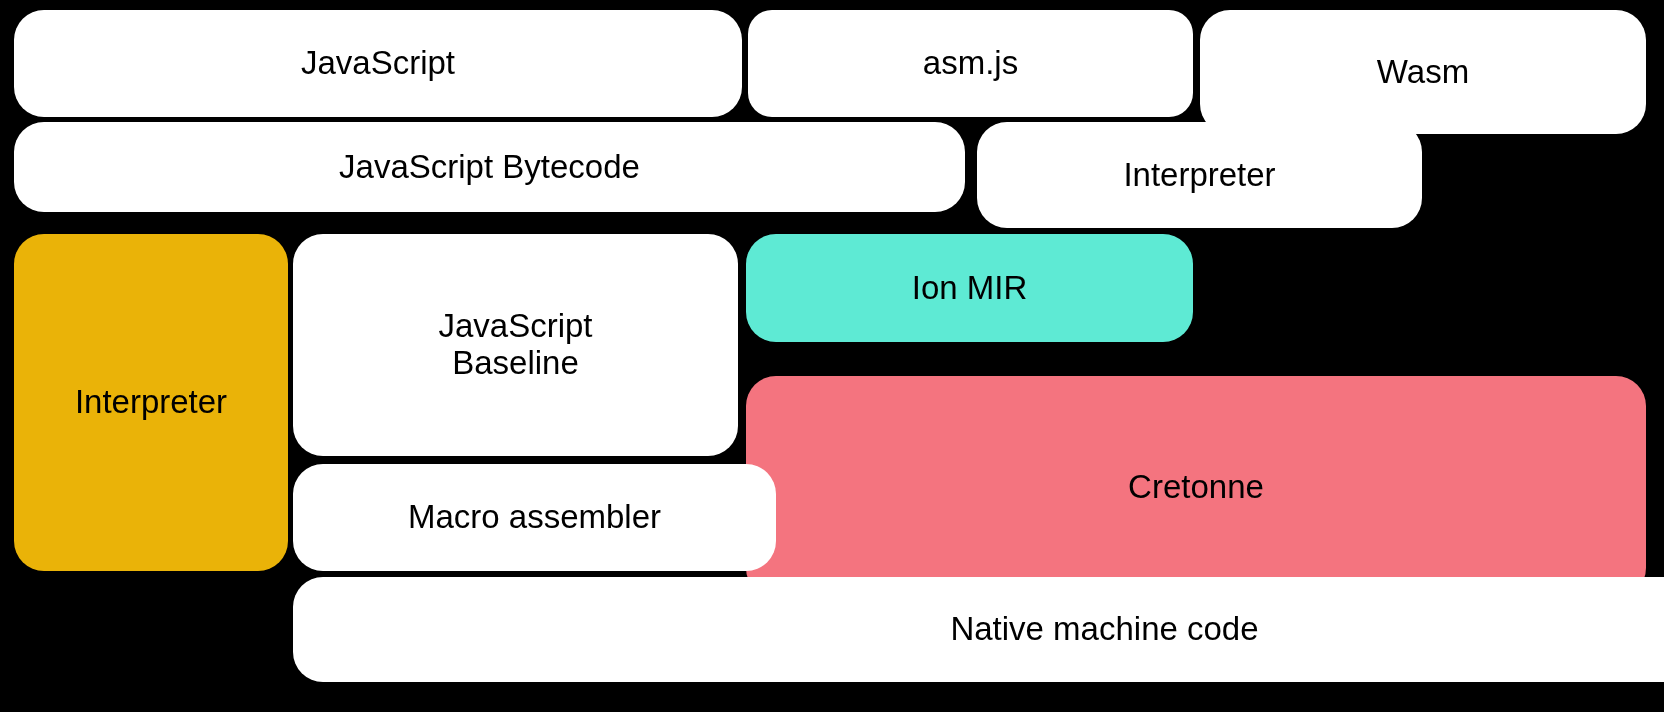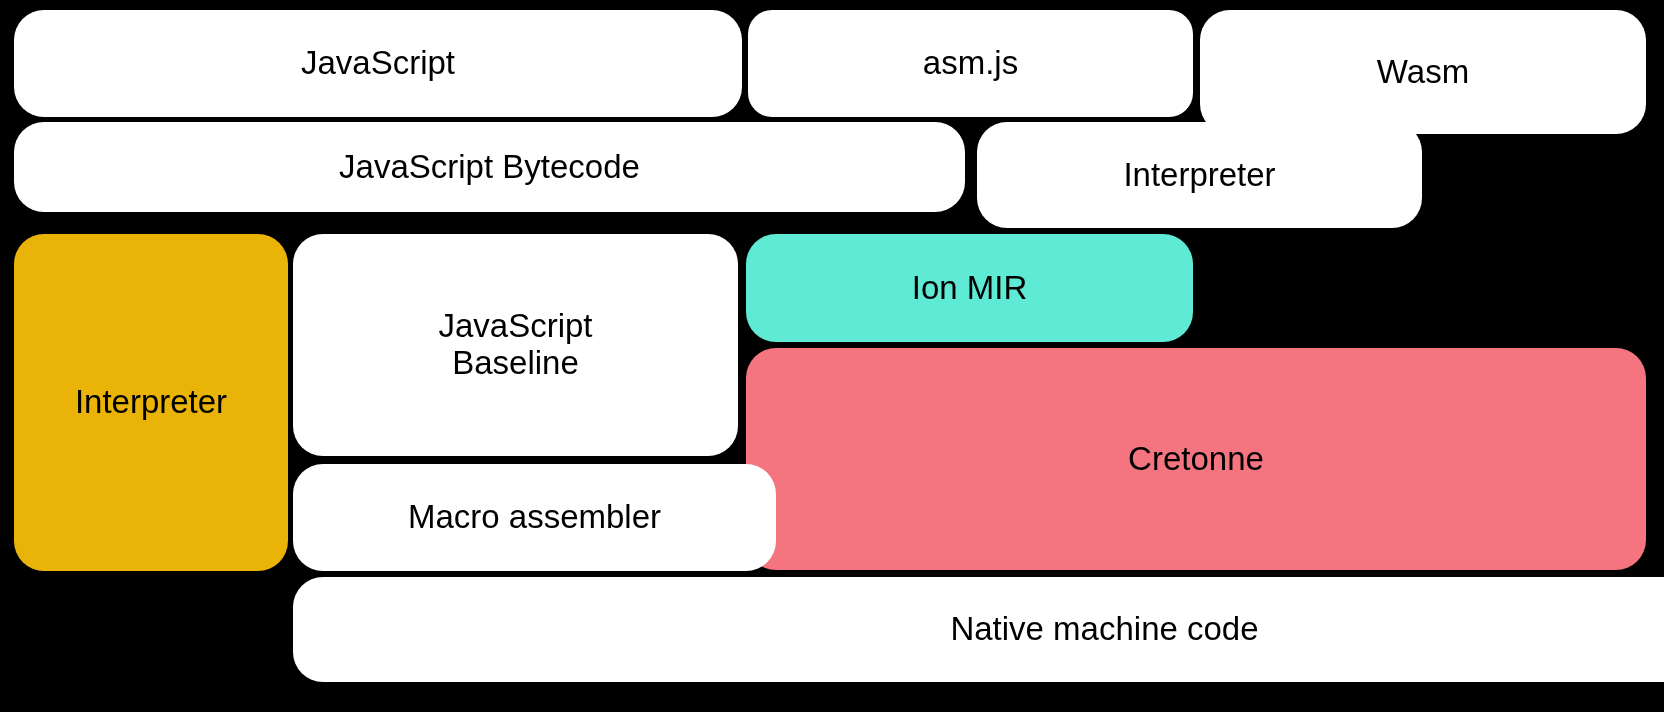--- a/index.html
+++ b/index.html
@@ -23,21 +23,21 @@
     text-align: center;
     border-radius: 30px;
     background: #ffffff;
     color: #000000;
     font-size: 33px;
     line-height: 1.12;
     white-space: pre-line;
   }
   .gray  { background: #eab308; }
   .green { background: #5eead4; }
-  .pink  { background: #f4747f; }
+  .pink  { background: #f4747f; margin-top: 28px; }
 
   .b-javascript          { left: 14px;   top: 10px;  width: 728px;  height: 107px; }
   .b-asmjs               { left: 748px;  top: 10px;  width: 445px;  height: 107px; border-radius: 24px; }
   .b-wasm                { left: 1200px; top: 10px;  width: 446px;  height: 124px; }
   .b-js-bytecode         { left: 14px;   top: 122px; width: 951px;  height: 90px; }
   .b-baldrmonkey         { left: 977px;  top: 122px; width: 445px;  height: 106px; }
   .b-interpreter         { left: 14px;   top: 234px; width: 274px;  height: 337px; }
   .b-js-baseline         { left: 293px;  top: 234px; width: 445px;  height: 222px; }
   .b-ion-mir             { left: 746px;  top: 234px; width: 447px;  height: 108px; }
   .b-cretonne            { left: 746px;  top: 348px; width: 900px;  height: 222px; }

